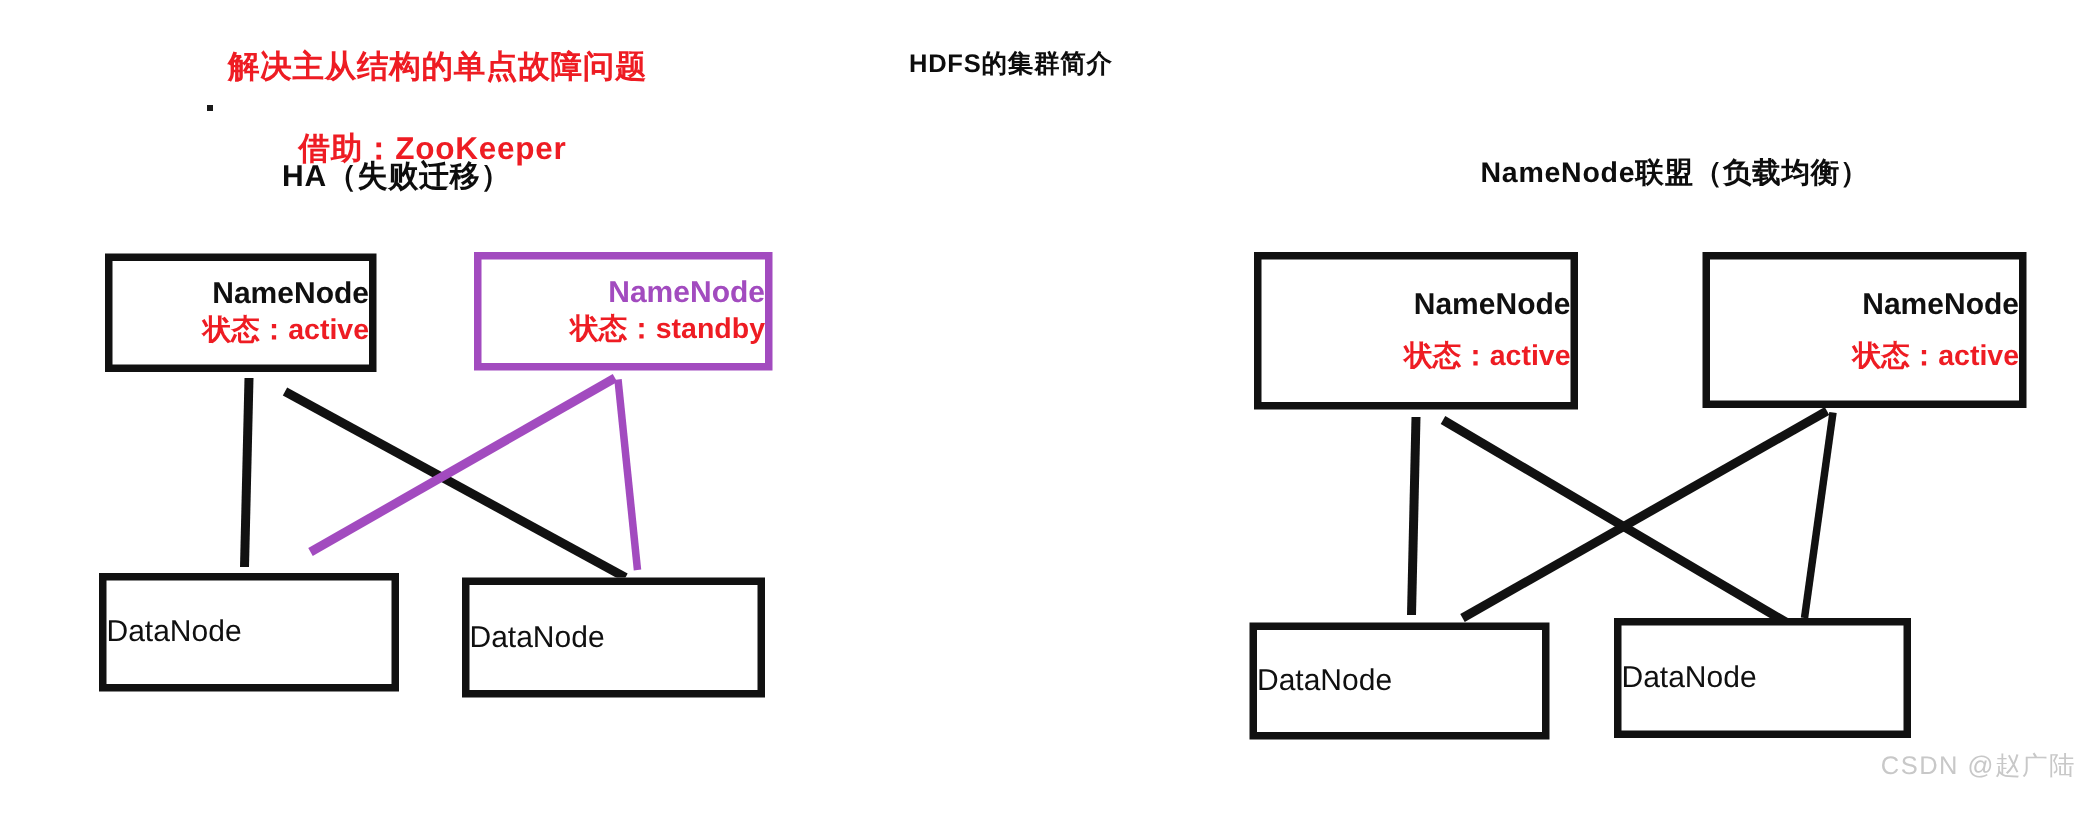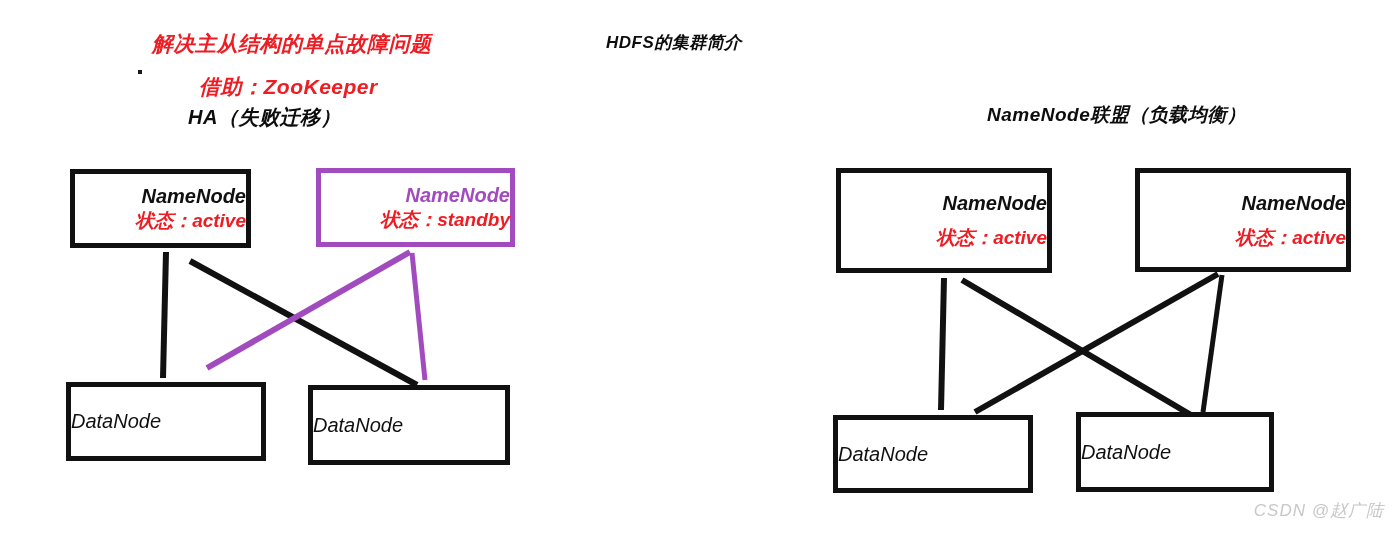--- a/index.html
+++ b/index.html
@@ -7,35 +7,34 @@
     padding: 0;
     background: #ffffff;
   }
   #canvas {
     position: relative;
     width: 1400px;
     height: 542px;
     background: #ffffff;
     font-family: "Liberation Sans", "DejaVu Sans", sans-serif;
     overflow: hidden;
-    font-style: italic;
   }
 
   
   .heading {
     position: absolute;
     white-space: nowrap;
     font-weight: bold;
     letter-spacing: 0.5px;
   }
   .heading-red   { color: #ee1c23; }
   .heading-black { color: #0d0d0d; }
 
   #title-main        { left: 152px; top: 30px;  font-size: 21px; }
-  #title-zookeeper   { left: 199px; top: 73px;  font-size: 21px; }
+  #title-zookeeper   { left: 199px; top: 85px;  font-size: 21px; }
   #title-ha          { left: 188px; top: 104px; font-size: 20px; }
   #title-hdfs        { left: 606px; top: 31px;  font-size: 17px; }
   #title-federation  { left: 987px; top: 102px; font-size: 19px; }
 
   .dot-mark {
     position: absolute;
     left: 138px; top: 70px;
     width: 4px; height: 4px;
     background: #1a1a1a;
   }

